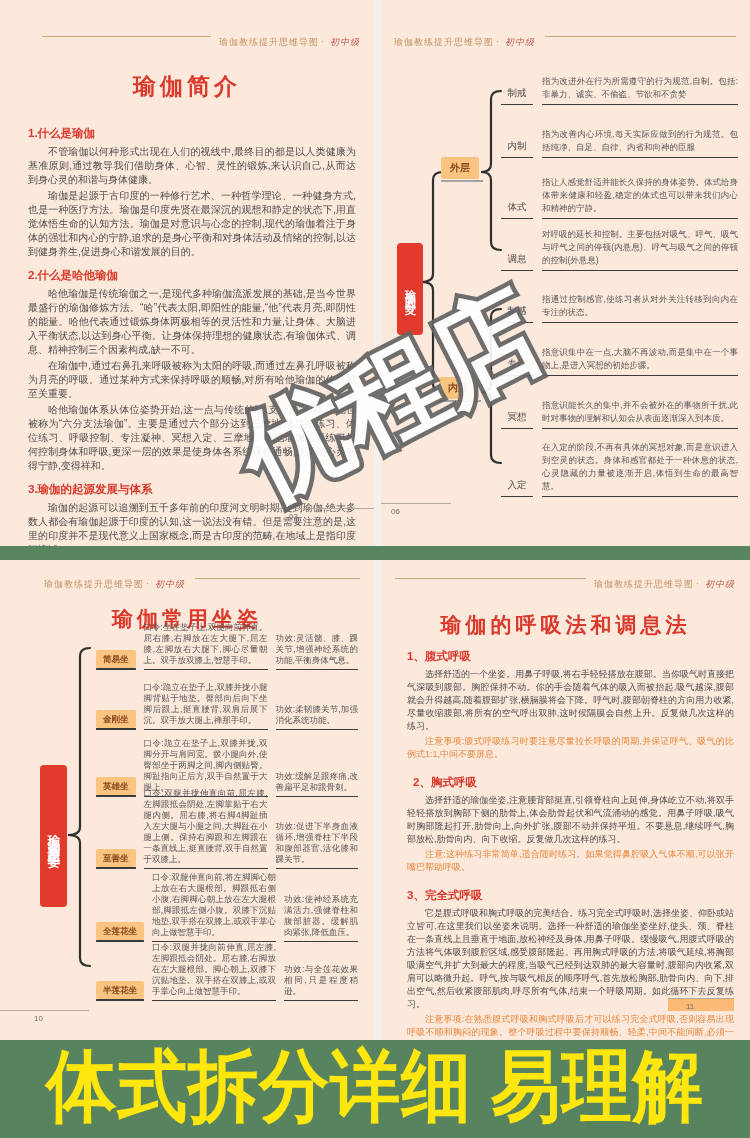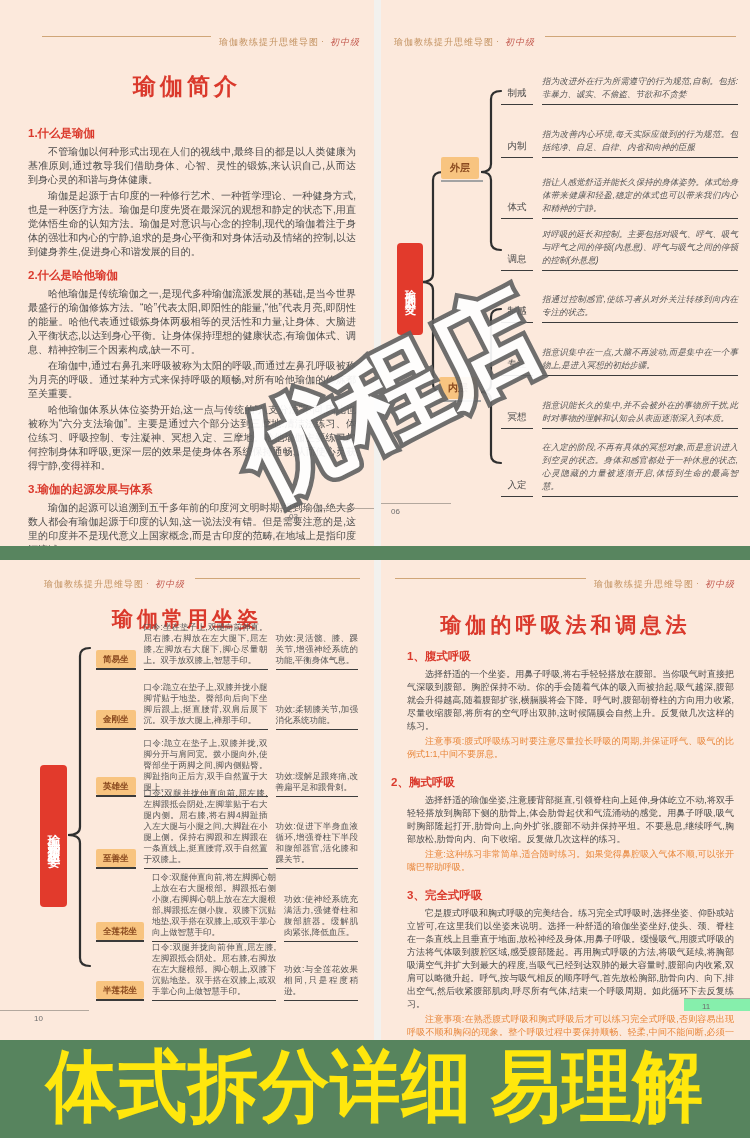--- a/index.html
+++ b/index.html
@@ -27,21 +27,21 @@
   
   .pnum{position:absolute;border-top:1px solid #b3a89e;font-size:8px;color:#6e6e6e;padding-top:3px;}
   
   .cnode{position:absolute;background:#e23a2c;color:#fff;border-radius:4px;
          display:flex;align-items:center;justify-content:center;
          writing-mode:vertical-rl;text-orientation:upright;letter-spacing:3px;font-weight:bold;}
   .gwrap{position:absolute;border-bottom:2px solid #a3a3a3;padding:0 4px 1px 0;}
   .gbox{background:#f8c480;color:#8a4a1f;font-weight:bold;font-size:10px;padding:4px 9px;border-radius:2px;white-space:nowrap;}
   .leaf{position:absolute;left:120px;width:237px;display:flex;align-items:flex-end;gap:9px;}
   .leaf .term{min-width:32px;text-align:center;font-size:9.5px;color:#4a4a4a;border-bottom:1.6px solid #3c3c3c;padding-bottom:4px;}
-  .leaf .desc{flex:1;font-size:8.5px;line-height:13px;color:#585858;border-bottom:1.6px solid #3c3c3c;padding-bottom:3px;text-align:justify;font-style:italic;}
+  .leaf .desc{flex:1;font-size:8.5px;line-height:13px;color:#585858;border-bottom:1.6px solid #3c3c3c;padding-bottom:3px;text-align:justify;}
   .prow{position:absolute;left:96px;width:262px;display:flex;align-items:flex-end;gap:8px;}
   .pname-w{border-bottom:2px solid #3a3a3a;padding-bottom:2px;}
   .pname{background:#f8c480;color:#8a4a1f;font-weight:bold;font-size:8.5px;padding:4px 7px;border-radius:2px;white-space:nowrap;}
   .pcmd{width:124px;font-size:8.5px;line-height:11px;color:#555;border-bottom:1.6px solid #3c3c3c;padding-bottom:3px;text-align:justify;}
   .peff{flex:1;font-size:8.5px;line-height:11px;color:#555;border-bottom:1.6px solid #3c3c3c;padding-bottom:3px;text-align:justify;}
   .brace-svg{position:absolute;left:0;top:0;pointer-events:none;}
   
   .banner{position:absolute;left:0;top:1040px;width:750px;height:102px;background:#57845e;overflow:hidden;}
   .banner-text{
     font-family:"Liberation Serif","DejaVu Serif",serif;font-weight:900;
@@ -194,28 +194,28 @@
       <span class="rule"></span>
       <span style="margin-left:8px;">瑜伽教练提升思维导图</span>
       <span style="margin:0 2px;">·</span>
       <span class="lvl">初中级</span>
     </div>
     <div class="ptitle" style="margin-top:20px;font-size:21px;">瑜伽的呼吸法和调息法</div>
     <div style="margin-top:10px;">
       <div class="sec-h" style="margin-left:26px;">1、腹式呼吸</div>
       <p class="bpara">选择舒适的一个坐姿。用鼻子呼吸,将右手轻轻搭放在腹部。当你吸气时直接把气深吸到腹部。胸腔保持不动。你的手会随着气体的吸入而被抬起,吸气越深,腹部就会升得越高,随着腹部扩张,横膈膜将会下降。呼气时,腹部朝脊柱的方向用力收紧,尽量收缩腹部,将所有的空气呼出双肺,这时候隔膜会自然上升。反复做几次这样的练习。</p>
       <p class="bnote">注意事项:腹式呼吸练习时要注意尽量拉长呼吸的周期,并保证呼气、吸气的比例式1:1,中间不要屏息。</p>
-      <div class="sec-h" style="margin-left:10px;margin-top:14px;">2、胸式呼吸</div>
+      <div class="sec-h" style="margin-left:32px;margin-top:14px;">2、胸式呼吸</div>
       <p class="bpara">选择舒适的瑜伽坐姿,注意腰背部挺直,引领脊柱向上延伸,身体屹立不动,将双手轻轻搭放到胸部下侧的肋骨上,体会肋骨起伏和气流涌动的感觉。用鼻子呼吸,吸气时胸部隆起打开,肋骨向上,向外扩张,腹部不动并保持平坦。不要悬息,继续呼气,胸部放松,肋骨向内、向下收缩。反复做几次这样的练习。</p>
       <p class="bnote">注意:这种练习非常简单,适合随时练习。如果觉得鼻腔吸入气体不顺,可以张开嘴巴帮助呼吸。</p>
       <div class="sec-h" style="margin-left:26px;margin-top:14px;">3、完全式呼吸</div>
       <p class="bpara">它是腹式呼吸和胸式呼吸的完美结合。练习完全式呼吸时,选择坐姿、仰卧或站立皆可,在这里我们以坐姿来说明。选择一种舒适的瑜伽坐姿坐好,使头、颈、脊柱在一条直线上且垂直于地面,放松神经及身体,用鼻子呼吸。缓慢吸气,用腹式呼吸的方法将气体吸到腹腔区域,感受腹部隆起。再用胸式呼吸的方法,将吸气延续,将胸部吸满空气并扩大到最大的程度,当吸气已经到达双肺的最大容量时,腹部向内收紧,双肩可以略微升起。呼气,按与吸气相反的顺序呼气,首先放松胸部,肋骨向内、向下,排出空气,然后收紧腹部肌肉,呼尽所有气体,结束一个呼吸周期。如此循环下去反复练习。</p>
       <p class="bnote">注意事项:在熟悉腹式呼吸和胸式呼吸后才可以练习完全式呼吸,否则容易出现呼吸不顺和胸闷的现象。整个呼吸过程中要保持顺畅、轻柔,中间不能间断,必须一气呵成。</p>
     </div>
-    <div class="pnum" style="right:0;top:438px;width:48px;padding-left:18px;background:#86efac;">11</div>
+    <div class="pnum" style="right:16px;top:438px;width:48px;padding-left:18px;background:#fdba74;">11</div>
   </div>
 </div>
 
 <svg class="wm-svg" width="750" height="1138" viewBox="0 0 750 1138">
   <text x="390" y="432" transform="rotate(-27 390 395)" text-anchor="middle" font-size="106" font-weight="bold" font-family="Liberation Sans, sans-serif" fill="#ffffff" stroke="#646464" stroke-width="9" paint-order="stroke" opacity="0.92">优程店</text>
 </svg>
 
 <div class="banner">
   <div class="banner-text">体式拆分详细 易理解</div>
 </div>

